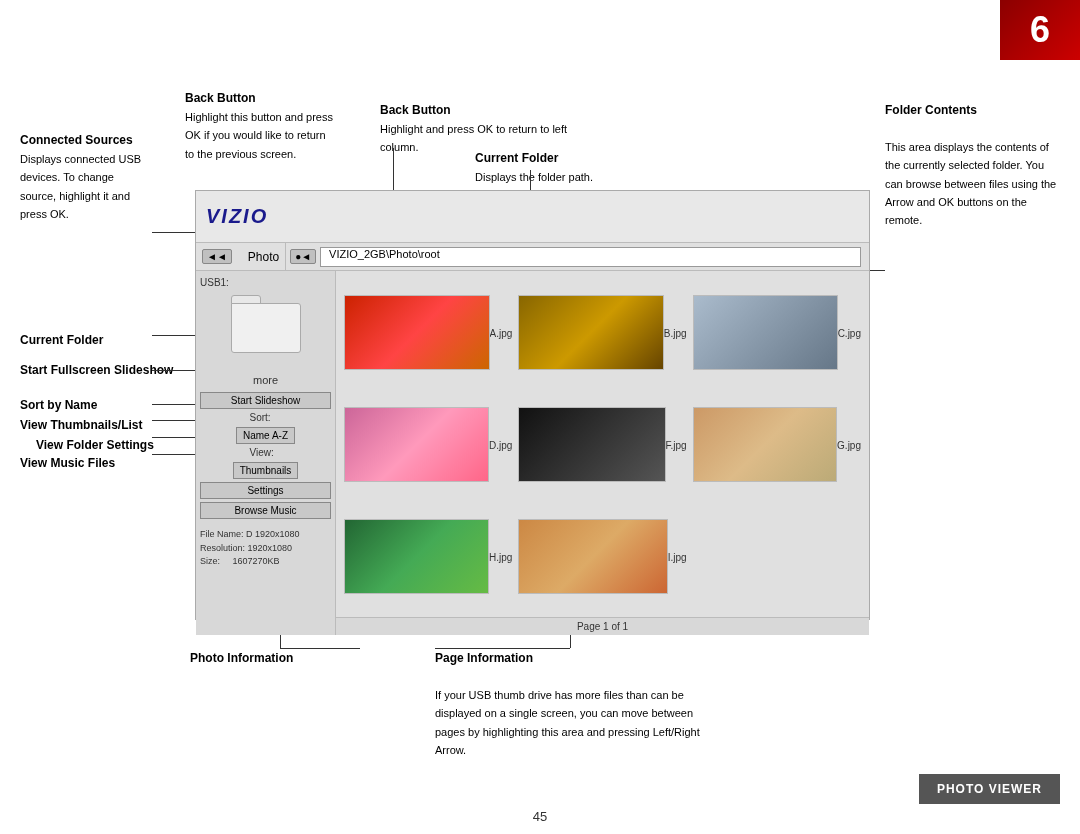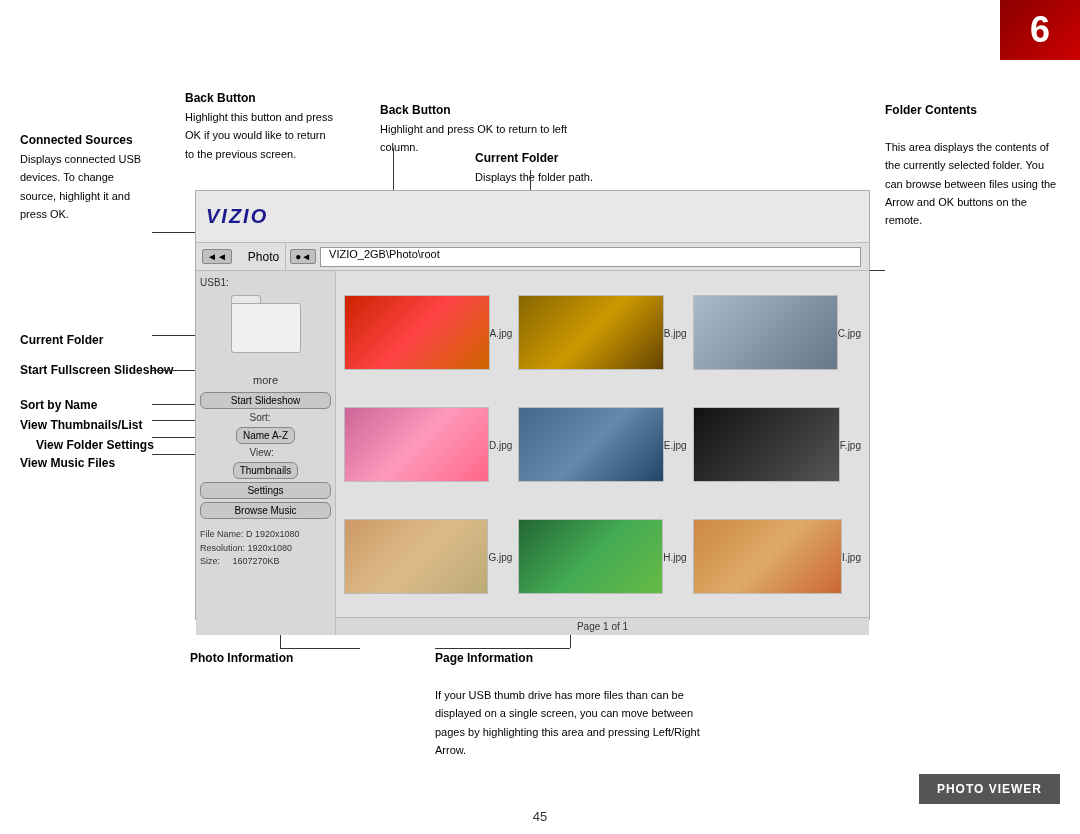--- a/index.html
+++ b/index.html
@@ -167,21 +167,21 @@
     .sidebar-controls {
       margin-top: 6px;
       display: flex;
       flex-direction: column;
       gap: 3px;
     }
 
     .sidebar-btn {
       background: #c8c8c8;
       border: 1px solid #888;
-      border-radius: 6px;
+      border-radius: 0;
       font-size: 10px;
       padding: 2px 6px;
       cursor: pointer;
       text-align: center;
     }
 
     .sidebar-row {
       display: flex;
       align-items: center;
       gap: 4px;
@@ -421,24 +421,20 @@
         </div>
         <div class="photo-item">
           <div class="photo-thumb photo-c"></div>
           <span class="photo-label">C.jpg</span>
         </div>
         <div class="photo-item">
           <div class="photo-thumb photo-d"></div>
           <span class="photo-label">D.jpg</span>
         </div>
         <div class="photo-item">
-          <div class="photo-thumb photo-e"></div>
-          <span class="photo-label">E.jpg</span>
-        </div>
-        <div class="photo-item">
           <div class="photo-thumb photo-f"></div>
           <span class="photo-label">F.jpg</span>
         </div>
         <div class="photo-item">
           <div class="photo-thumb photo-g"></div>
           <span class="photo-label">G.jpg</span>
         </div>
         <div class="photo-item">
           <div class="photo-thumb photo-h"></div>
           <span class="photo-label">H.jpg</span>

